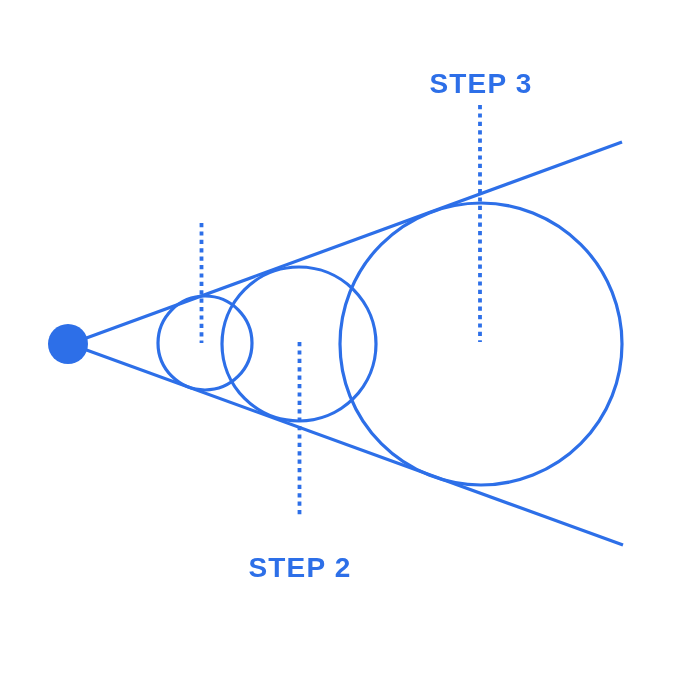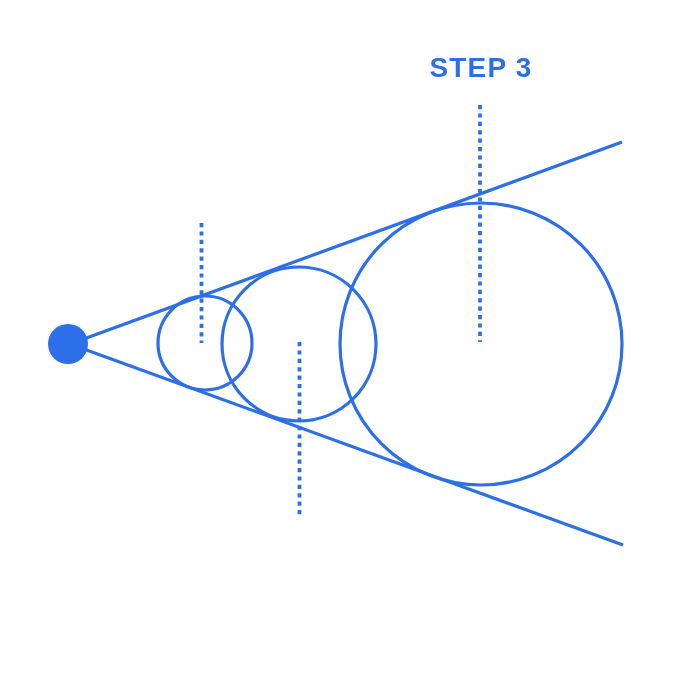--- a/index.html
+++ b/index.html
@@ -46,20 +46,21 @@
   .step-label {
     position: absolute;
     transform: translate(-50%, -50%);
     font-family: "Liberation Sans", sans-serif;
     font-weight: 700;
     font-size: 28px;
     letter-spacing: 1.2px;
     color: var(--accent, #2d6fe8);
     white-space: nowrap;
     user-select: none;
+    margin-top: 16px;
   }
   #step1-label { left: 203px; top: 195px; }
   #step2-label { left: 300px; top: 552px; }
   #step3-label { left: 481px; top: 68px;  }
 </style>
 </head>
 <body style="background: rgb(255, 255, 255);">
 
 <div class="stage">
 
@@ -78,16 +79,17 @@
     <line class="dotted-line" x1="201.5" x2="201.5" y1="223" y2="343"></line>
 
     <line class="dotted-line" x1="299.5" x2="299.5" y1="342" y2="518"></line>
 
     <line class="dotted-line" x1="480" x2="480" y1="105" y2="342"></line>
 
     <circle class="apex-dot" cx="68" cy="344" r="20"></circle>
   </svg>
 
 
+  <div class="step-label" id="step2-label">STEP 2</div>
 
   <div class="step-label" id="step3-label">STEP 3</div>
 
 </div>
 
 </body></html>

